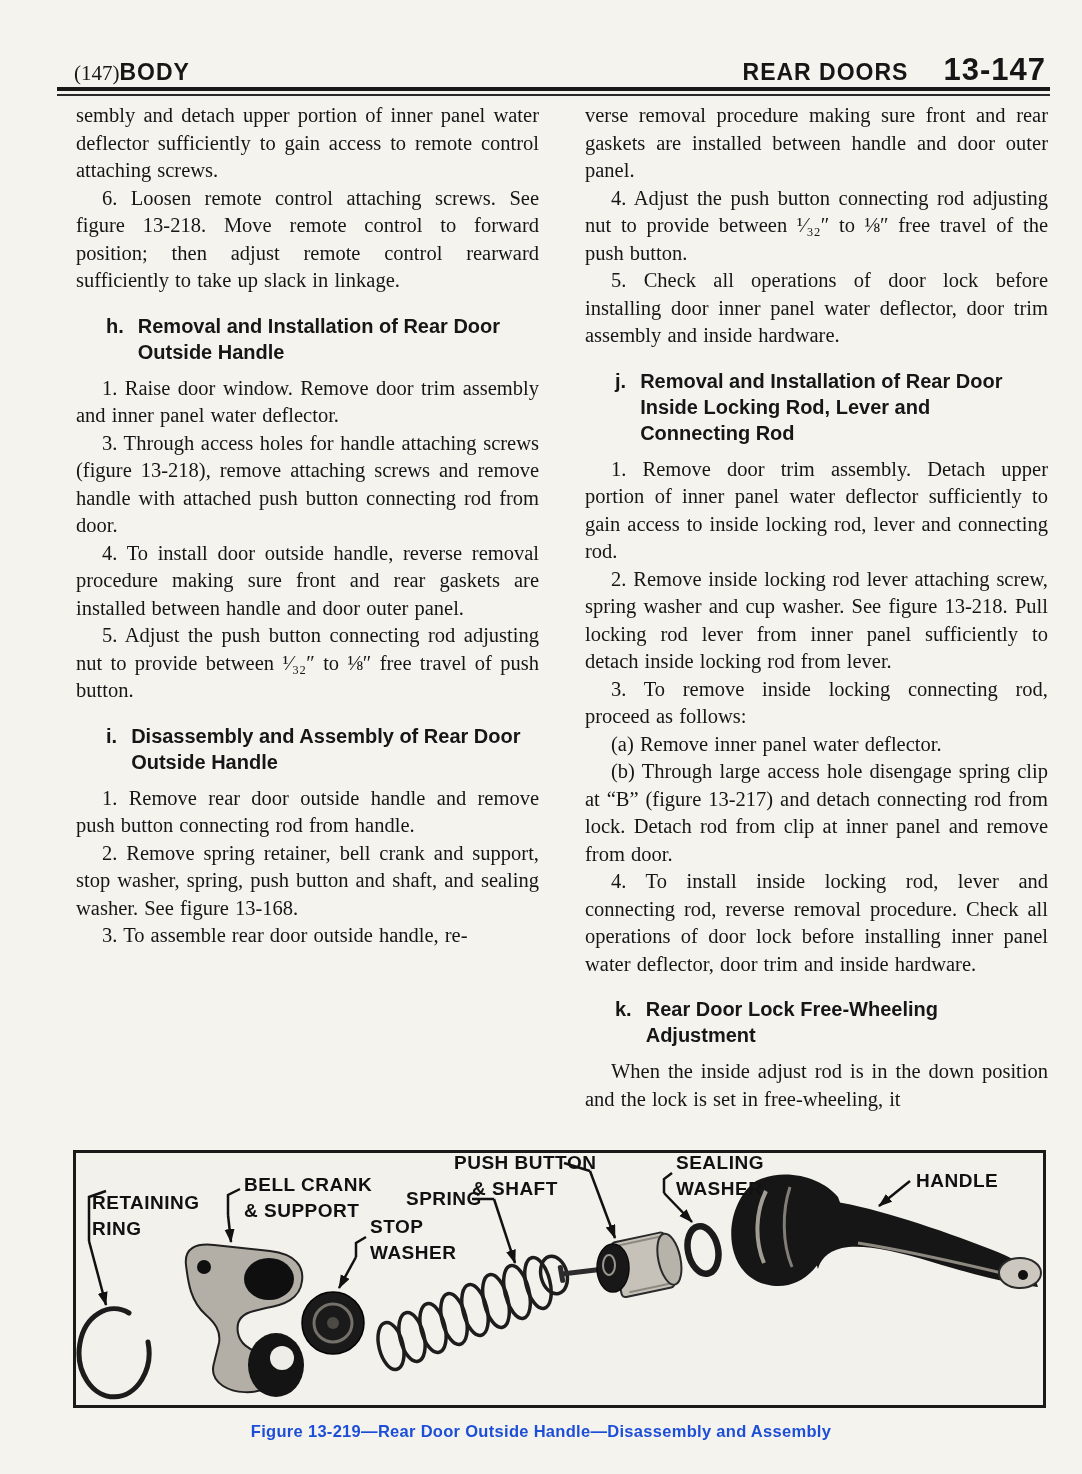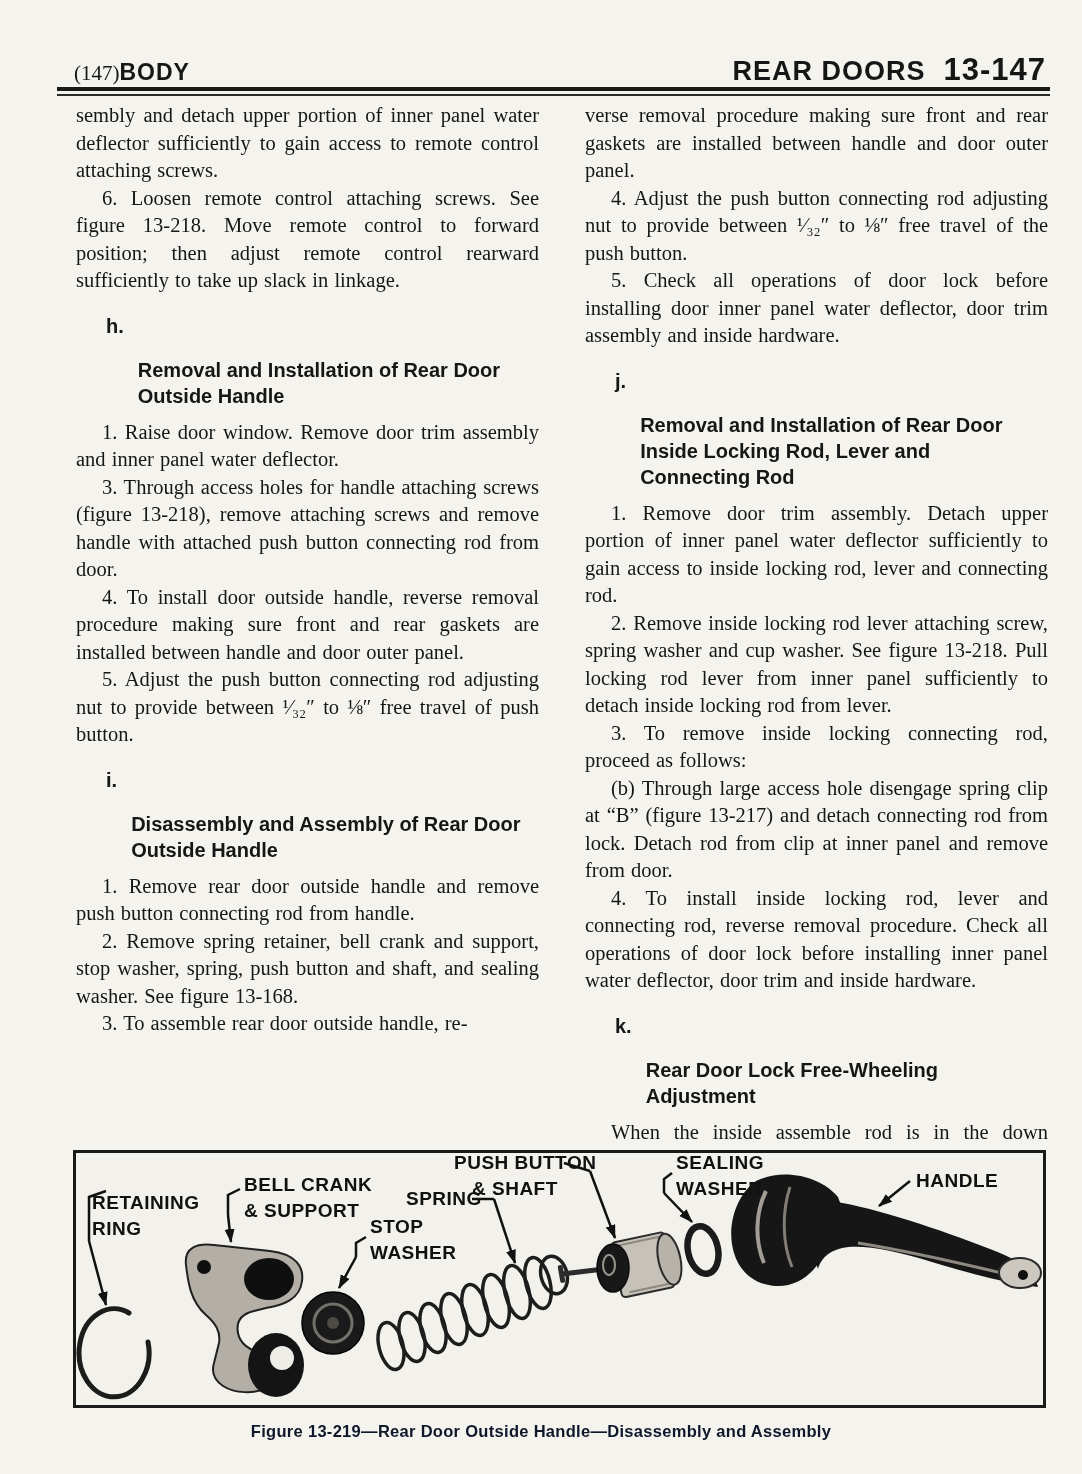--- a/index.html
+++ b/index.html
@@ -16,21 +16,21 @@
   
   .hdr{
     position:absolute;left:74px;right:36px;top:52px;
     display:flex;align-items:baseline;
   }
   .hdr .pageref{font-size:21px;font-family:"Liberation Serif",serif;}
   .hdr .body-title{font-family:"Liberation Sans","DejaVu Sans",sans-serif;
     font-weight:bold;font-size:23px;letter-spacing:1px;}
   .hdr .spacer{flex:1;}
   .hdr .chapter{font-family:"Liberation Sans","DejaVu Sans",sans-serif;
-    font-weight:bold;font-size:27px;letter-spacing:1px;margin-right:18px;}
+    font-weight:bold;font-size:23px;letter-spacing:1px;margin-right:35px;}
   .hdr .pagenum{font-family:"Liberation Sans","DejaVu Sans",sans-serif;
     font-weight:bold;font-size:31px;letter-spacing:1px;}
   .rule1{position:absolute;left:57px;width:993px;top:87px;height:4px;background:#191919;}
   .rule2{position:absolute;left:57px;width:993px;top:94px;height:2px;background:#2a2a2a;}
 
   
   .col{
     position:absolute;top:102px;width:463px;
     font-size:20.5px;line-height:27.5px;
     text-align:justify;word-spacing:1px;
@@ -41,39 +41,39 @@
   p.cont{text-indent:0;}
   p.num{text-indent:26px;}
   .heading{
     display:flex;gap:14px;
     margin:18px 0 10px 30px;
     font-family:"Liberation Sans","DejaVu Sans",sans-serif;
     font-weight:bold;font-size:20px;line-height:26px;
     text-align:left;word-spacing:0;
   }
   .heading .hlabel{flex:none;}
-  .heading .htext{max-width:400px;margin-top:44px;}
+  .heading .htext{max-width:400px;}
 
   
   .figure-box{
     position:absolute;left:73px;top:1150px;
     width:967px;height:252px;
     border:3px solid #1a1a1a;
     background:#f2f1ec;
   }
   .figure-box svg{display:block;}
   .fig-label{
     font-family:"Liberation Sans","DejaVu Sans",sans-serif;
     font-weight:bold;font-size:19px;letter-spacing:0.5px;fill:#111;
   }
   .caption{
     position:absolute;left:0;top:1422px;width:100%;
     text-align:center;
     font-family:"Liberation Sans","DejaVu Sans",sans-serif;
-    font-weight:bold;font-size:16.5px;color:#0f172a;letter-spacing:0.3px;
+    font-weight:bold;font-size:16.5px;color:#1d4ed8;letter-spacing:0.3px;
   }
 </style>
 </head>
 <body>
 
 <div class="page">
 
   <div class="hdr">
     <span class="pageref">(147)</span>
     <span class="body-title">BODY</span>
@@ -108,27 +108,28 @@
     <p class="cont">verse removal procedure making sure front and rear gaskets are installed between handle and door outer panel.</p>
     <p class="num">4.  Adjust the push button connecting rod adjusting nut to provide between ¹⁄₃₂″ to ⅛″ free travel of the push button.</p>
     <p class="num">5.  Check all operations of door lock before installing door inner panel water deflector, door trim assembly and inside hardware.</p>
     <div class="heading">
       <span class="hlabel">j.</span>
       <span class="htext">Removal and Installation of Rear Door Inside Locking Rod, Lever and Connecting Rod</span>
     </div>
     <p class="num">1.  Remove door trim assembly. Detach upper portion of inner panel water deflector sufficiently to gain access to inside locking rod, lever and connecting rod.</p>
     <p class="num">2.  Remove inside locking rod lever attaching screw, spring washer and cup washer. See figure 13-218. Pull locking rod lever from inner panel sufficiently to detach inside locking rod from lever.</p>
     <p class="num">3.  To remove inside locking connecting rod, proceed as follows:</p>
+    <p class="sub" style="text-indent:26px;">(a)  Remove inner panel water deflector.</p>
     <p class="sub" style="text-indent:26px;">(b)  Through large access hole disengage spring clip at “B” (figure 13-217) and detach connecting rod from lock. Detach rod from clip at inner panel and remove from door.</p>
     <p class="num">4.  To install inside locking rod, lever and connecting rod, reverse removal procedure. Check all operations of door lock before installing inner panel water deflector, door trim and inside hardware.</p>
     <div class="heading">
       <span class="hlabel">k.</span>
       <span class="htext">Rear Door Lock Free-Wheeling Adjustment</span>
     </div>
-    <p class="num">When the inside assemble rod is in the down position and the lock is set in free-wheeling, it</p>
+    <p class="num">When the inside adjust rod is in the down position and the lock is set in free-wheeling, it</p>
   </div>
 
   <div class="figure-box">
     <svg width="967" height="252" viewBox="0 0 967 252">
       <defs>
         <marker id="arr" markerWidth="16" markerHeight="12" refX="13" refY="5" orient="auto" markerUnits="userSpaceOnUse">
           <path d="M0,0 L14,5 L0,10 Z" fill="#111"></path>
         </marker>
       </defs>
 

